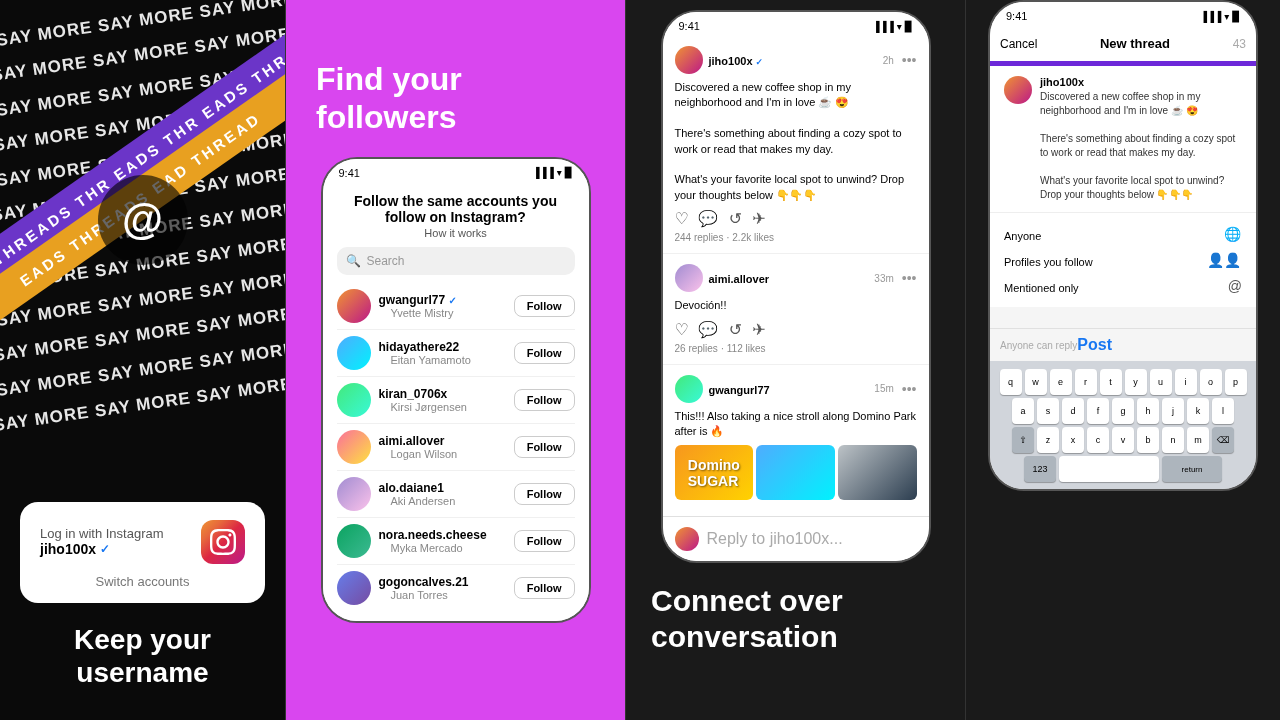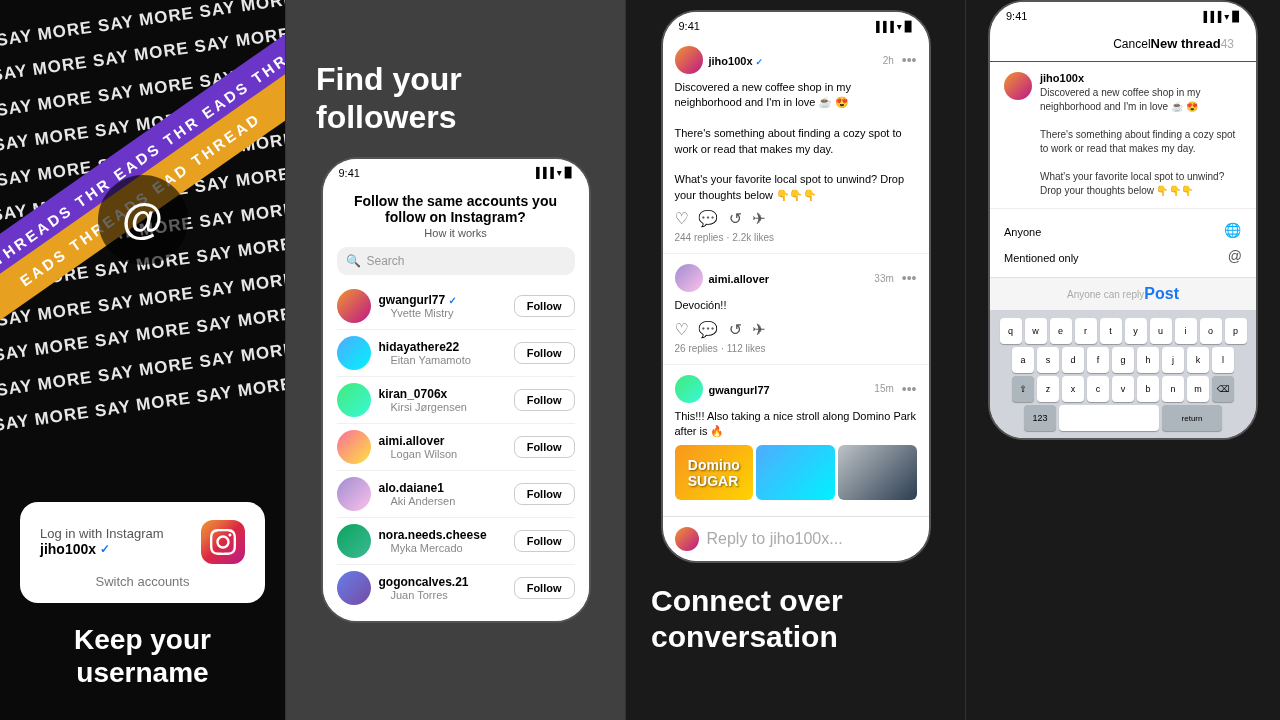--- a/index.html
+++ b/index.html
@@ -19,21 +19,21 @@
       flex-shrink: 0;
     }
     .panel-1 {
       width: 285px;
       height: 720px;
       background: #0a0a0a;
     }
     .panel-2 {
       width: 340px;
       height: 720px;
-      background: #404040;
+      background: #d946ef;
       border-left: 1px solid #333;
     }
     .panel-3 {
       width: 340px;
       height: 720px;
       background: #1a1a1a;
       border-left: 1px solid #333;
     }
     .panel-4 {
       width: 315px;
@@ -339,25 +339,25 @@
     .p4-phone {
       margin: 0 auto;
       width: 270px;
       background: #f5f5f5;
       border-radius: 36px;
       overflow: hidden;
       border: 2px solid #555;
     }
     .new-thread-header {
       background: #fff;
-      padding: 10px 22px;
-      display: flex;
-      justify-content: flex-end;
-      align-items: center;
-      border-bottom: 1px solid #6d28d9;
+      padding: 10px 10px;
+      display: flex;
+      justify-content: space-between;
+      align-items: center;
+      border-bottom: 5px solid #6d28d9;
     }
     .cancel-btn { font-size: 12px; color: #000; }
     .new-thread-title { font-size: 13px; font-weight: 700; color: #000; }
     .char-count { font-size: 12px; color: #aaa; }
     .thread-compose {
       background: #fff;
       padding: 10px 14px;
     }
     .compose-row {
       display: flex;
@@ -400,22 +400,23 @@
       font-size: 14px;
       color: #555;
     }
     .anyone-can-reply {
       background: #f5f5f5;
       border-top: 1px solid #e0e0e0;
       padding: 7px 10px;
       font-size: 10px;
       color: #aaa;
       display: flex;
-      justify-content: center;
-      align-items: center;
+      justify-content: flex-start;
+      align-items: center;
+      margin-top: 21px;
     }
     .post-btn { font-size: 16px; font-weight: 700; color: #1877F2; }
     .keyboard-area {
       background: #d1d5db;
       padding: 8px 4px 4px;
     }
     .keyboard-row {
       display: flex;
       gap: 3px;
       margin-bottom: 3px;
@@ -724,20 +725,24 @@
         </div>
       </div>
     </div>
 
     <div class="reply-options">
       <div class="reply-option-row">
         <span>Anyone</span>
         <span class="reply-option-icon">🌐</span>
       </div>
       <div class="reply-option-row">
+        <span>Profiles you follow</span>
+        <span class="reply-option-icon">👤👤</span>
+      </div>
+      <div class="reply-option-row">
         <span>Mentioned only</span>
         <span class="reply-option-icon">@</span>
       </div>
     </div>
 
     <div class="anyone-can-reply">
       <span>Anyone can reply</span>
       <span class="post-btn">Post</span>
     </div>
 

